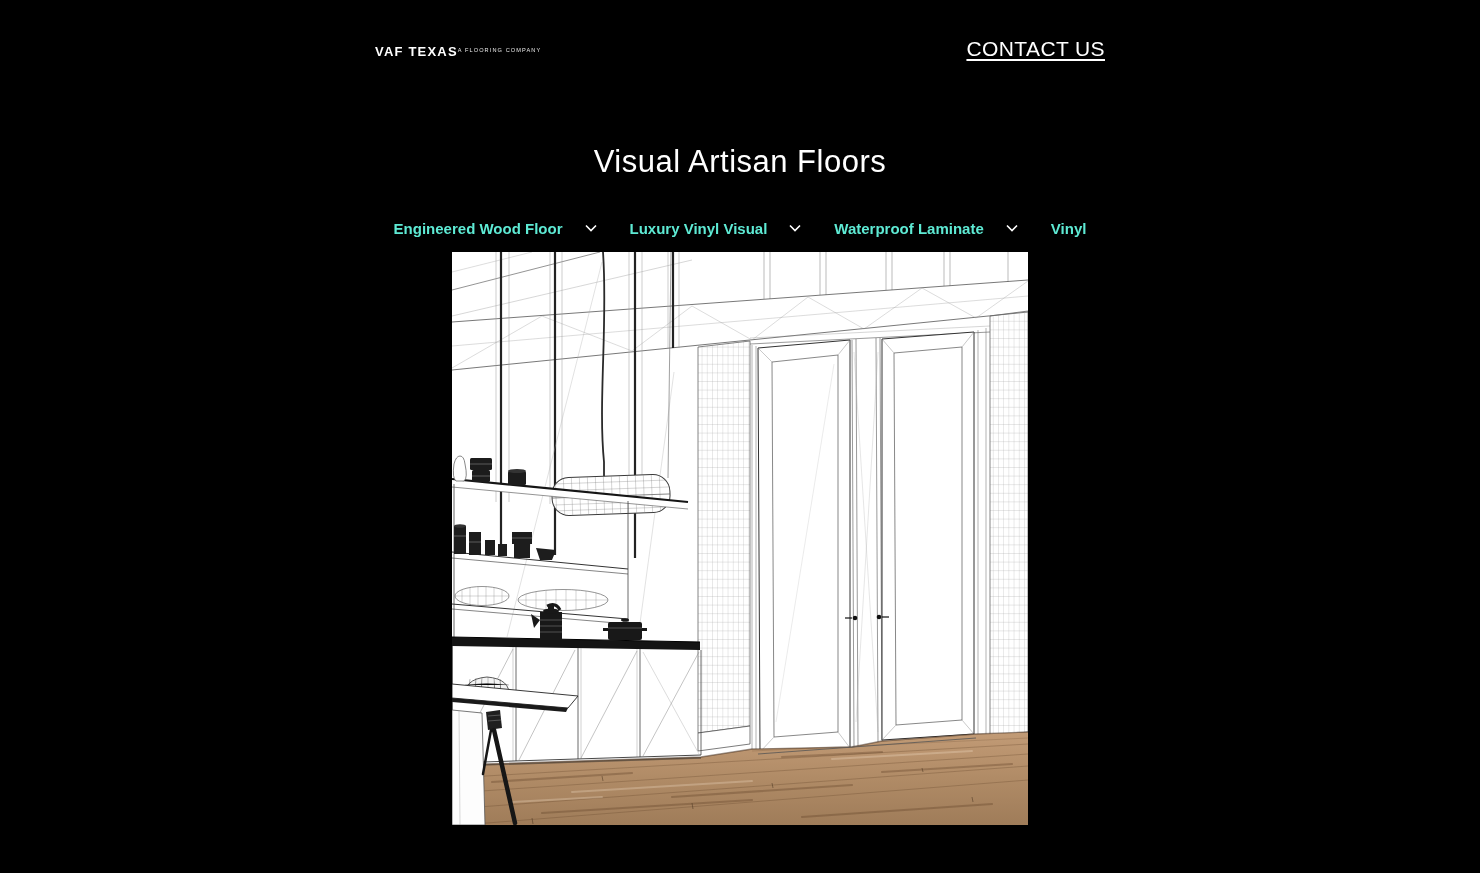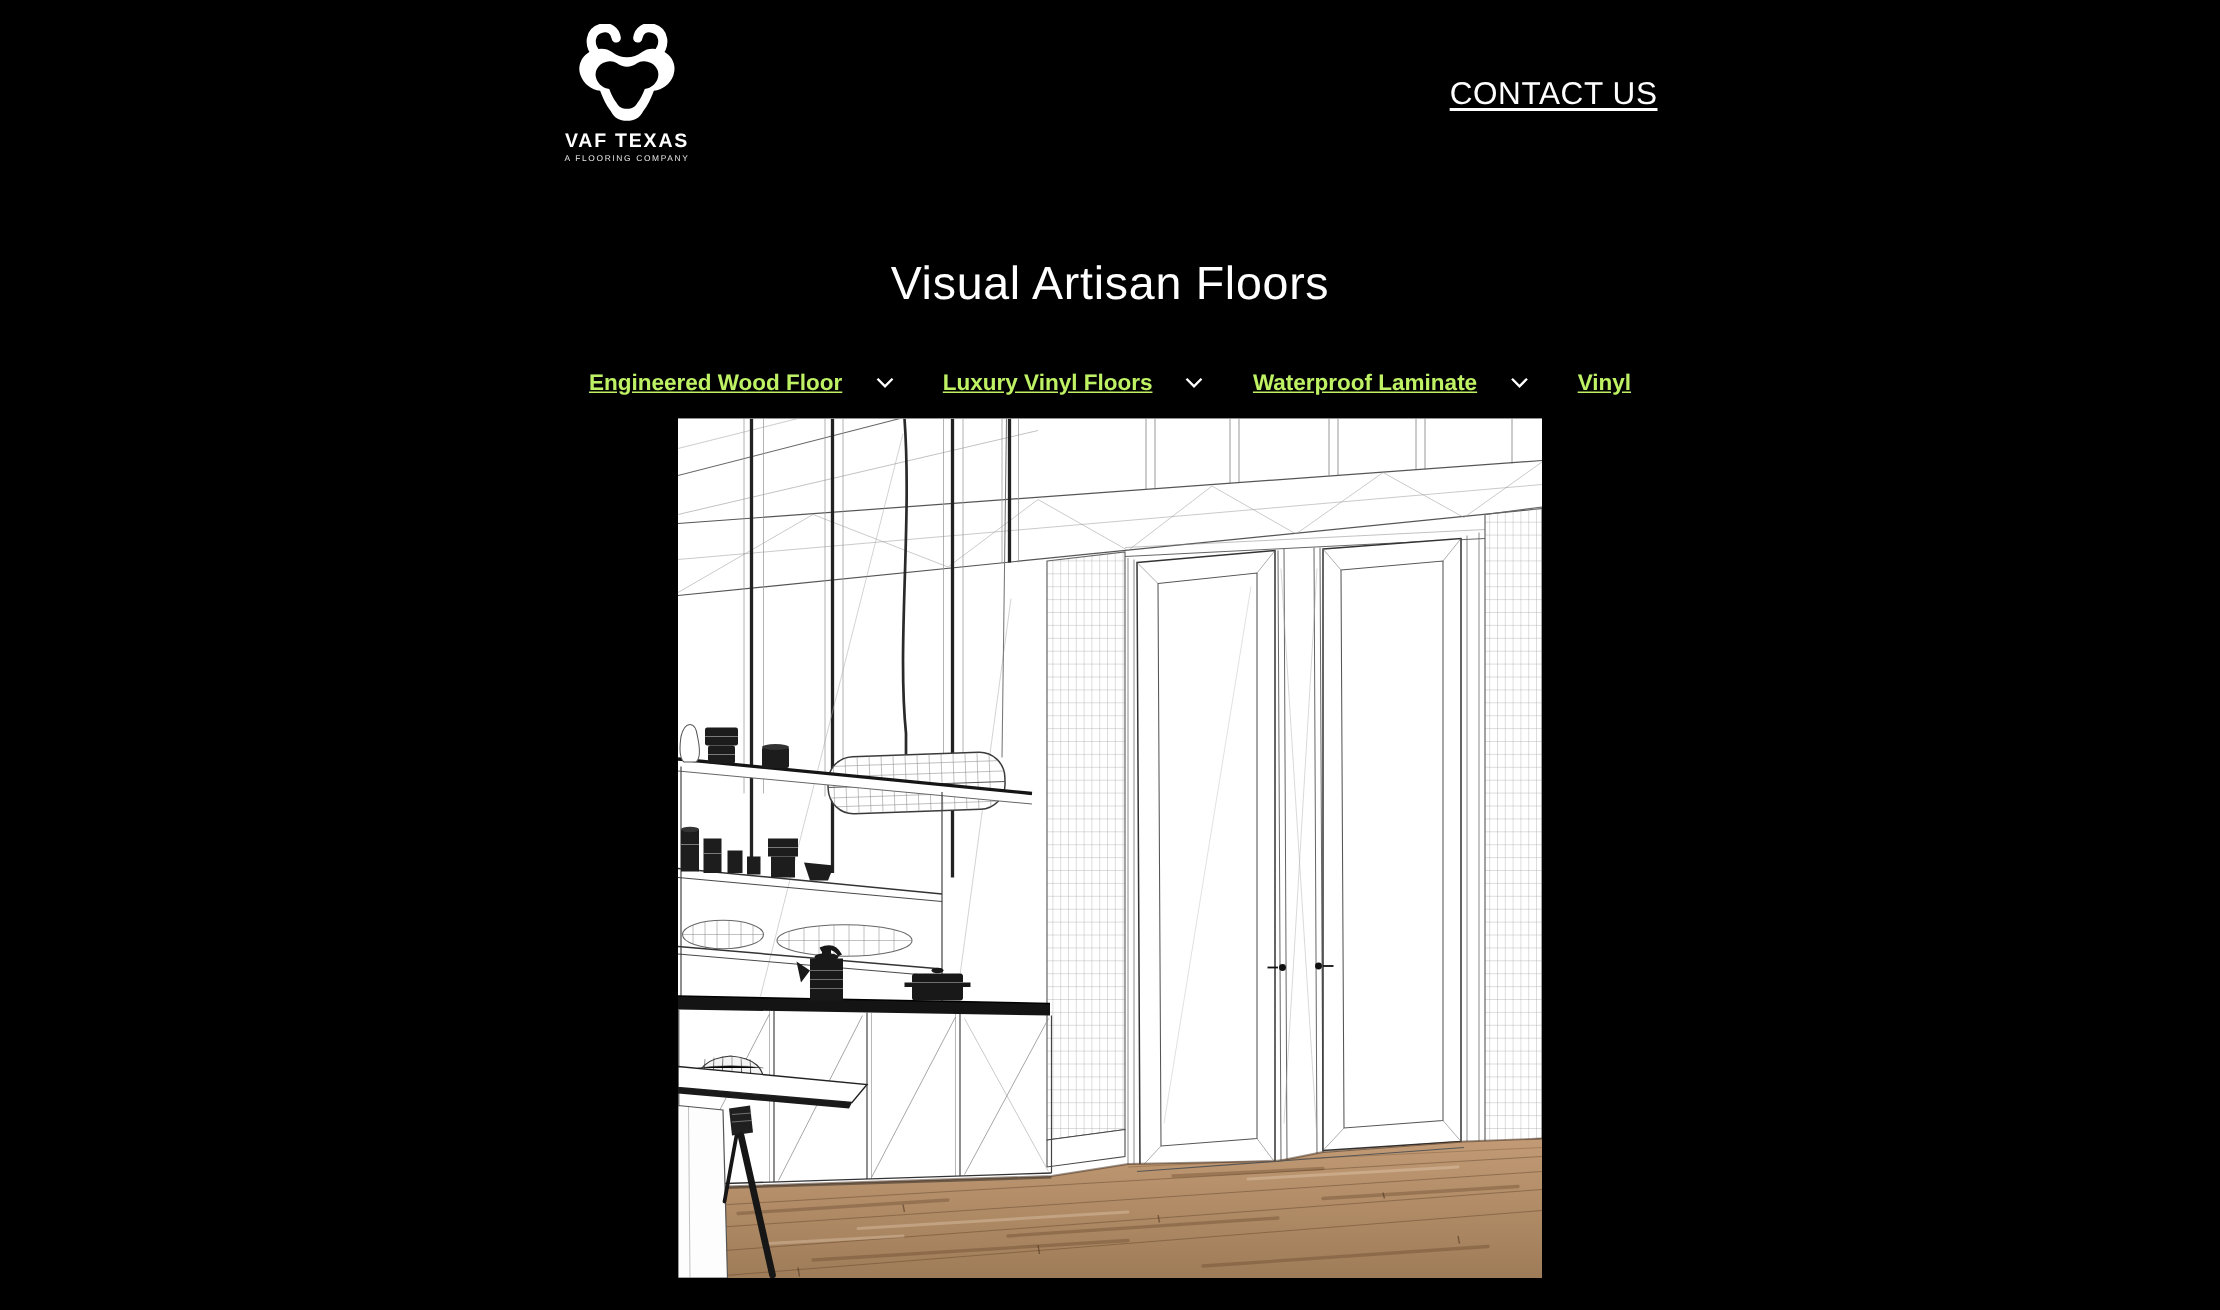--- a/index.html
+++ b/index.html
@@ -4,30 +4,30 @@
 <style>
   html,body{margin:0;padding:0;}
   body{
     width:1480px;height:873px;overflow:hidden;
     background:#000;color:#fff;
     font-family:"Liberation Sans", sans-serif;
   }
   .container{width:730px;margin:0 auto;}
   
   .topbar{display:flex;justify-content:space-between;align-items:center;padding-top:16px;}
-  .logo{display:flex;flex-direction:column;align-items:center;width:86px;cursor:pointer;}
+  .logo{display:flex;flex-direction:row;align-items:center;width:86px;cursor:pointer;}
   .logo svg{width:72px;height:66px;display:block;}
   .logo-name{font-size:13px;font-weight:bold;letter-spacing:1.2px;margin-top:4px;white-space:nowrap;}
   .logo-tagline{font-size:5.6px;letter-spacing:1.1px;margin-top:2px;color:#e8e8e8;white-space:nowrap;}
   .contact-link{color:#fff;font-size:21px;letter-spacing:.4px;text-decoration:underline;text-underline-offset:3px;cursor:pointer;}
   
   .hero-title{font-size:31px;font-weight:400;letter-spacing:.5px;text-align:center;margin:62px 0 0;line-height:1.15;}
   .menu{display:flex;justify-content:center;align-items:center;gap:33px;margin-top:40px;}
-  .nav-item{background:none;border:none;color:#bef264;font-family:"Liberation Sans",sans-serif;
-    font-size:15px;font-weight:700;display:flex;align-items:center;gap:22px;padding:0;cursor:pointer;white-space:nowrap;text-decoration:underline;}
+  .nav-item{background:none;border:none;color:#5eead4;font-family:"Liberation Sans",sans-serif;
+    font-size:15px;font-weight:700;display:flex;align-items:center;gap:22px;padding:0;cursor:pointer;white-space:nowrap;}
   .chev{width:12px;height:8px;display:block;}
   .hero-image{width:576px;height:573px;margin:15px auto 0;overflow:hidden;background:#fff;}
   .hero-image svg{display:block;}
 </style>
 </head>
 <body>
 
 <div class="container">
 
   <header class="topbar">
@@ -47,21 +47,21 @@
   <h1 class="hero-title">Visual Artisan Floors</h1>
 
   <nav class="menu">
     <button class="nav-item">
       <span>Engineered Wood Floor</span>
       <svg class="chev" viewBox="0 0 12 8" aria-hidden="true">
           <polyline points="1,1.5 6,6.5 11,1.5" fill="none" stroke="#fff" stroke-width="1.6"></polyline>
         </svg>
     </button>
     <button class="nav-item">
-      <span>Luxury Vinyl Floors</span>
+      <span>Luxury Vinyl Visual</span>
       <svg class="chev" viewBox="0 0 12 8" aria-hidden="true">
           <polyline points="1,1.5 6,6.5 11,1.5" fill="none" stroke="#fff" stroke-width="1.6"></polyline>
         </svg>
     </button>
     <button class="nav-item">
       <span>Waterproof Laminate</span>
       <svg class="chev" viewBox="0 0 12 8" aria-hidden="true">
           <polyline points="1,1.5 6,6.5 11,1.5" fill="none" stroke="#fff" stroke-width="1.6"></polyline>
         </svg>
     </button>

